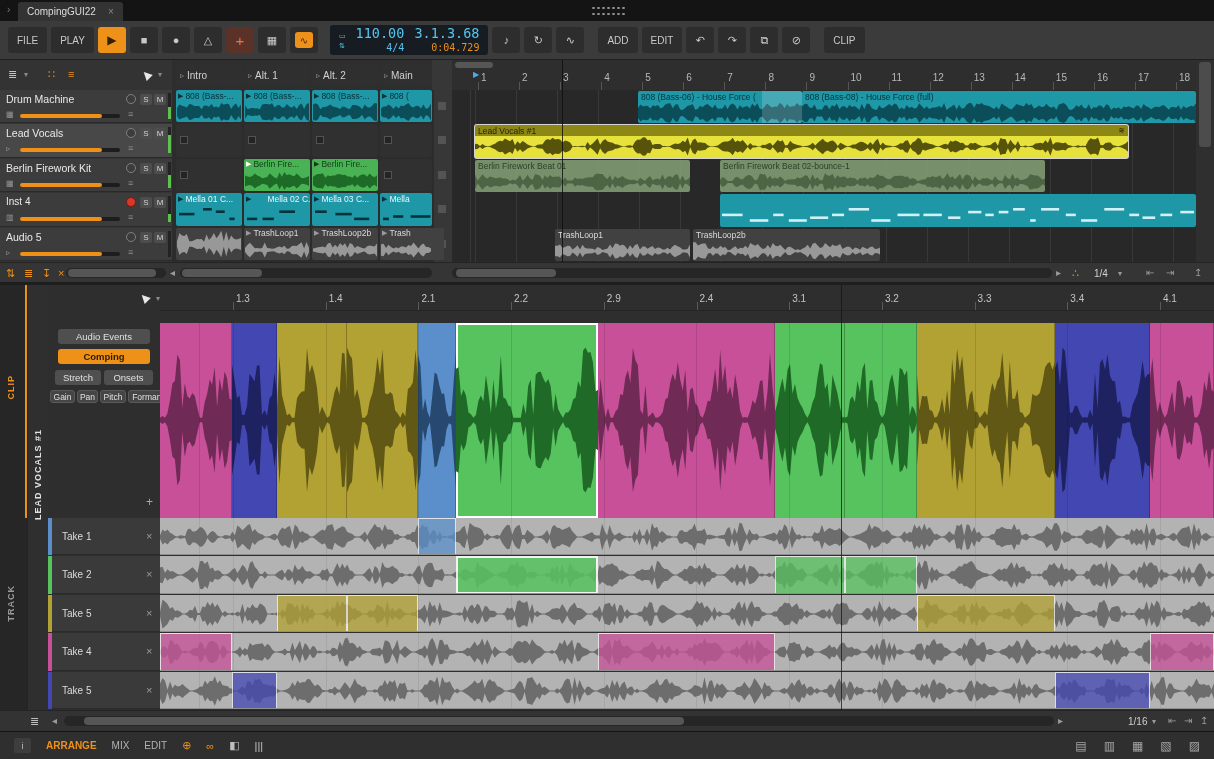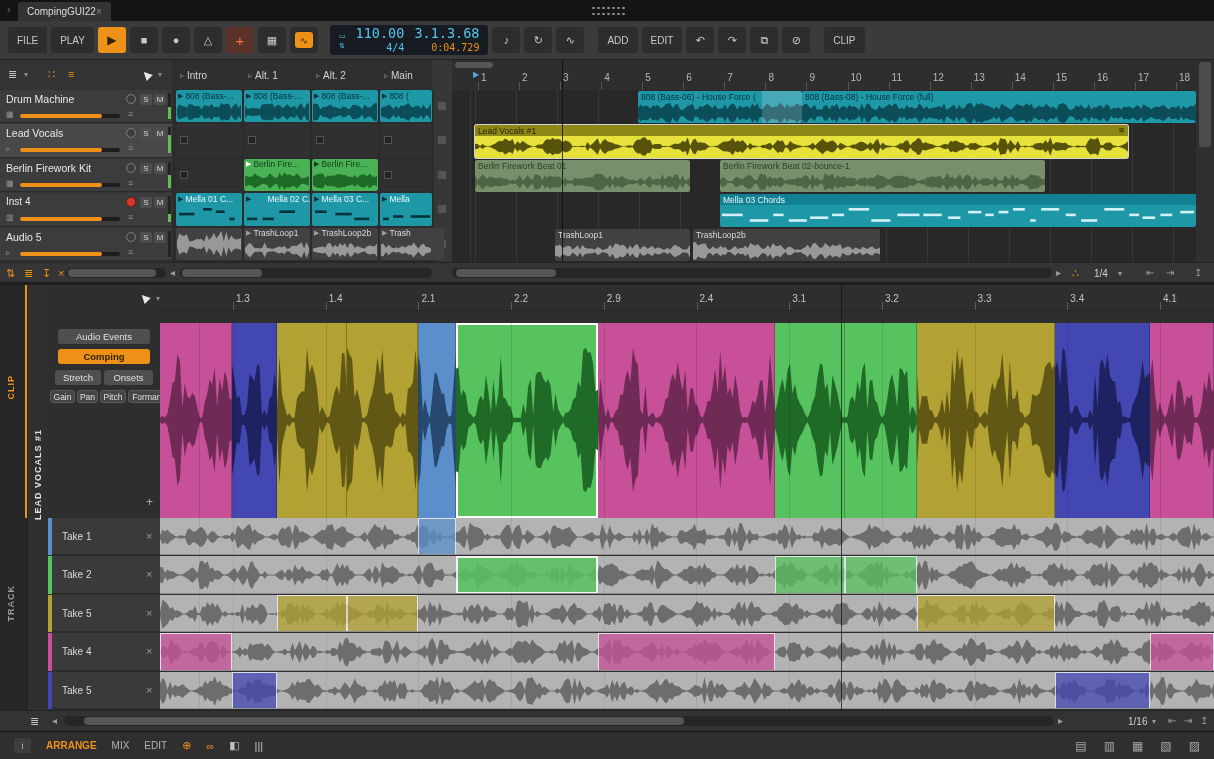--- a/index.html
+++ b/index.html
@@ -1,20 +1,20 @@
 <!DOCTYPE html>
 <html><head>
 <meta charset="utf-8">
 <style>
   html,body{margin:0;background:#111}
   .app{position:relative;width:1214px;height:759px;background:#2d2d2d;overflow:hidden;
        font-family:"Liberation Sans",sans-serif;font-size:10px;color:#ccc}
   .a{position:absolute}
   .tabbar{background:#141414}
-  .tab{display:flex;align-items:center;gap:0;background:#333;border-radius:3px 3px 0 0;
+  .tab{display:flex;align-items:center;gap:12px;background:#333;border-radius:3px 3px 0 0;
        padding:0 9px;color:#ddd;font-size:10px}
   .tabx{color:#888}
   .dots{width:34px;height:12px;background-image:radial-gradient(circle,#909090 1px,transparent 1.4px);
         background-size:5px 6px}
   .toolbar{left:0;top:21px;width:1214px;height:39px;background:#3b3b3b;display:flex;align-items:center;
            padding-left:8px;box-sizing:border-box;gap:4px;border-bottom:1px solid #202020}
   .tbtn{height:26px;padding:0 9px;background:#2d2d2d;border-radius:3px;display:flex;align-items:center;
         justify-content:center;font-size:10px;color:#c9c9c9}
   .tbtn.icon{width:28px;padding:0;font-size:11px}
   .tbtn.play{background:#ee9119;color:#332200;font-size:12px}
@@ -463,23 +463,20 @@
         </div>
         <div style="position: absolute; left: 268px; top: 69.8px; width: 325px; height: 32.4px; background: rgb(133, 162, 119); overflow: hidden; border-radius: 2px; opacity: 0.85;">
           <div style="position: absolute; left: 3px; top: 1px; right: 2px; color: rgb(44, 69, 38); font-size: 8.5px; white-space: nowrap; overflow: hidden;">Berlin Firework Beat 02-bounce-1</div>
           <div style="position: absolute; left: 0px; top: 13px;">
             <svg width="325" height="18" style="display:block">
               <path d="M0,9.0L0.0,7.0L2.5,4.0L5.0,5.2L7.5,8.0L10.0,8.1L12.5,7.7L15.0,4.5L17.5,4.0L20.0,5.7L22.5,6.6L25.0,3.9L27.5,2.2L30.0,1.9L32.5,3.9L35.0,7.4L37.5,6.6L40.0,0.4L42.5,1.6L45.0,1.2L47.5,6.0L50.0,2.8L52.5,6.0L55.0,4.6L57.5,5.7L60.0,3.6L62.5,5.2L65.0,7.9L67.5,6.5L70.0,6.6L72.5,6.2L75.0,6.3L77.5,4.3L80.0,5.3L82.5,4.3L85.0,2.3L87.5,2.7L90.0,7.4L92.5,1.3L95.0,6.3L97.5,4.2L100.0,7.3L102.5,7.2L105.0,0.3L107.5,2.6L110.0,2.8L112.5,0.8L115.0,5.9L117.5,2.2L120.0,4.4L122.5,3.8L125.0,3.5L127.5,5.7L130.0,4.5L132.5,4.9L135.0,5.2L137.5,7.5L140.0,5.0L142.5,5.5L145.0,4.3L147.5,6.5L150.0,4.3L152.5,4.9L155.0,3.9L157.5,1.0L160.0,3.1L162.5,2.8L165.0,4.4L167.5,6.1L170.0,6.3L172.5,4.3L175.0,2.7L177.5,3.0L180.0,2.8L182.5,2.7L185.0,3.9L187.5,3.4L190.0,6.2L192.5,5.0L195.0,6.0L197.5,8.1L200.0,7.5L202.5,6.6L205.0,6.5L207.5,3.9L210.0,4.5L212.5,3.1L215.0,4.3L217.5,3.8L220.0,2.3L222.5,6.2L225.0,4.1L227.5,0.3L230.0,4.7L232.5,3.2L235.0,6.2L237.5,3.7L240.0,1.1L242.5,6.7L245.0,2.5L247.5,1.5L250.0,3.1L252.5,7.9L255.0,3.6L257.5,6.4L260.0,7.4L262.5,5.2L265.0,5.6L267.5,4.9L270.0,6.4L272.5,7.5L275.0,3.2L277.5,6.4L280.0,7.7L282.5,7.8L285.0,2.0L287.5,5.2L290.0,6.3L292.5,0.7L295.0,5.9L297.5,4.6L300.0,7.1L302.5,6.9L305.0,6.1L307.5,5.0L310.0,1.2L312.5,2.0L315.0,2.6L317.5,2.5L320.0,4.3L322.5,6.7L325.0,5.2L325.0,12.8L322.5,11.3L320.0,13.7L317.5,15.5L315.0,15.4L312.5,16.0L310.0,16.8L307.5,13.0L305.0,11.9L302.5,11.1L300.0,10.9L297.5,13.4L295.0,12.1L292.5,17.3L290.0,11.7L287.5,12.8L285.0,16.0L282.5,10.2L280.0,10.3L277.5,11.6L275.0,14.8L272.5,10.5L270.0,11.6L267.5,13.1L265.0,12.4L262.5,12.8L260.0,10.6L257.5,11.6L255.0,14.4L252.5,10.1L250.0,14.9L247.5,16.5L245.0,15.5L242.5,11.3L240.0,16.9L237.5,14.3L235.0,11.8L232.5,14.8L230.0,13.3L227.5,17.7L225.0,13.9L222.5,11.8L220.0,15.7L217.5,14.2L215.0,13.7L212.5,14.9L210.0,13.5L207.5,14.1L205.0,11.5L202.5,11.4L200.0,10.5L197.5,9.9L195.0,12.0L192.5,13.0L190.0,11.8L187.5,14.6L185.0,14.1L182.5,15.3L180.0,15.2L177.5,15.0L175.0,15.3L172.5,13.7L170.0,11.7L167.5,11.9L165.0,13.6L162.5,15.2L160.0,14.9L157.5,17.0L155.0,14.1L152.5,13.1L150.0,13.7L147.5,11.5L145.0,13.7L142.5,12.5L140.0,13.0L137.5,10.5L135.0,12.8L132.5,13.1L130.0,13.5L127.5,12.3L125.0,14.5L122.5,14.2L120.0,13.6L117.5,15.8L115.0,12.1L112.5,17.2L110.0,15.2L107.5,15.4L105.0,17.7L102.5,10.8L100.0,10.7L97.5,13.8L95.0,11.7L92.5,16.7L90.0,10.6L87.5,15.3L85.0,15.7L82.5,13.7L80.0,12.7L77.5,13.7L75.0,11.7L72.5,11.8L70.0,11.4L67.5,11.5L65.0,10.1L62.5,12.8L60.0,14.4L57.5,12.3L55.0,13.4L52.5,12.0L50.0,15.2L47.5,12.0L45.0,16.8L42.5,16.4L40.0,17.6L37.5,11.4L35.0,10.6L32.5,14.1L30.0,16.1L27.5,15.8L25.0,14.1L22.5,11.4L20.0,12.3L17.5,14.0L15.0,13.5L12.5,10.3L10.0,9.9L7.5,10.0L5.0,12.8L2.5,14.0L0.0,11.0Z" fill="#4f6a46" fill-opacity="0.9"></path>
             </svg>
           </div>
         </div>
         <div style="position: absolute; left: 268px; top: 104.2px; width: 476px; height: 32.4px; background: rgb(30, 151, 167); overflow: hidden; border-radius: 2px;">
-          <div style="position: absolute; left: 0px; top: 0px; width: 476px; height: 11px; background: rgb(18, 128, 147); display: flex; align-items: center; justify-content: space-between; padding: 0px 3px; box-sizing: border-box; overflow: hidden;">
-            <span style="position: static; color: rgb(234, 247, 250); font-size: 8.5px; white-space: nowrap;">Mella 03 Chords</span>
-          </div>
           <div style="position: absolute; left: 0px; top: 12px;">
             <svg width="476" height="20" style="display:block">
               <rect x="2.0" y="7.6" width="20.6" height="2.6" fill="#d2f1f6"></rect>
               <rect x="29.8" y="13.2" width="18.5" height="2.6" fill="#d2f1f6"></rect>
               <rect x="53.2" y="7.6" width="10.4" height="2.6" fill="#d2f1f6"></rect>
               <rect x="68.8" y="13.2" width="18.0" height="2.6" fill="#d2f1f6"></rect>
               <rect x="90.1" y="10.4" width="18.1" height="2.6" fill="#d2f1f6"></rect>
               <rect x="112.0" y="7.6" width="12.1" height="2.6" fill="#d2f1f6"></rect>
               <rect x="128.7" y="2.0" width="20.4" height="2.6" fill="#d2f1f6"></rect>
               <rect x="151.3" y="13.2" width="19.1" height="2.6" fill="#d2f1f6"></rect>

